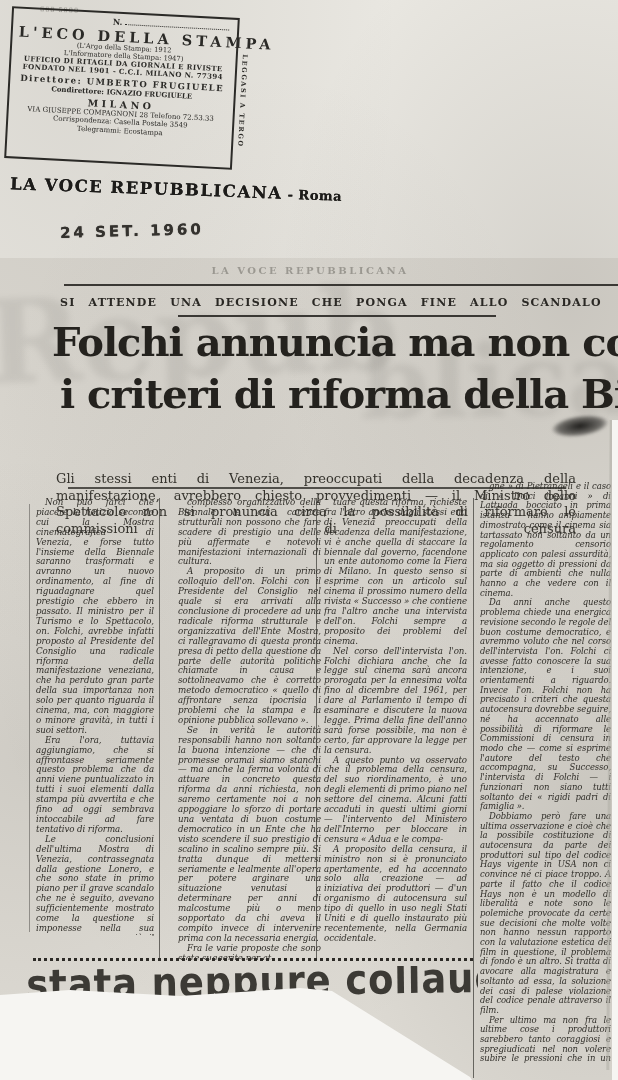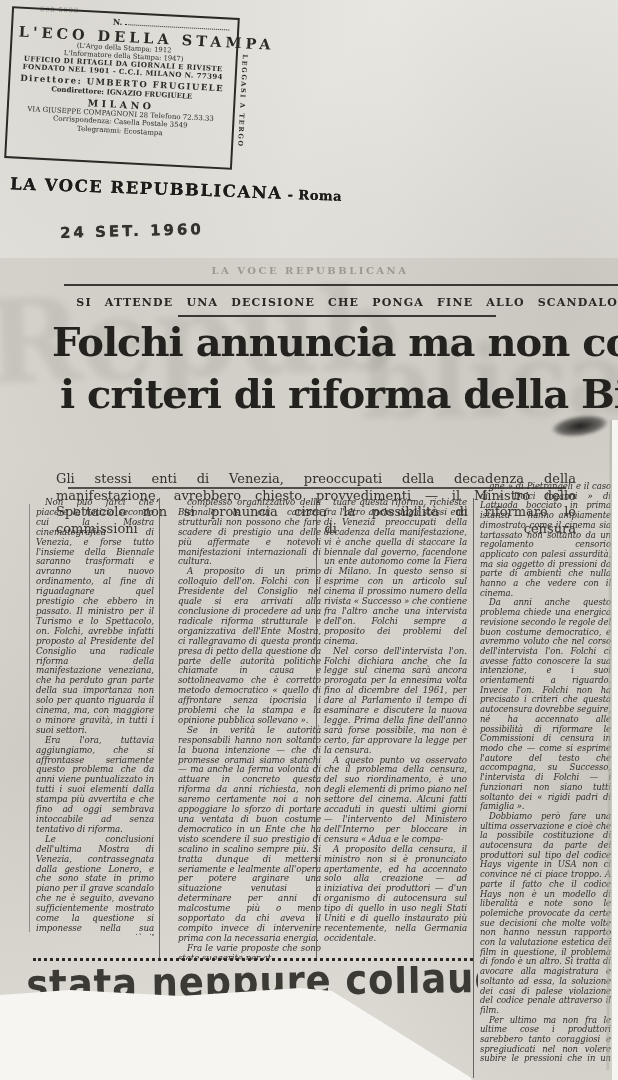--- a/index.html
+++ b/index.html
@@ -51,21 +51,21 @@
               font-family:"DejaVu Sans","Liberation Sans",sans-serif;font-weight:bold;
               font-size:15px;letter-spacing:3px;color:#34322e;text-shadow:0 0 .7px #34322e;}
 
   
   #article{position:absolute;left:0;top:258px;width:618px;height:822px;color:#2f2d28;}
   .ghost-masthead{position:absolute;left:140px;top:7px;width:340px;text-align:center;
                   font-size:10px;letter-spacing:2.5px;color:#6d6b64;opacity:.55;
                   filter:blur(.5px);font-weight:bold;}
   .rule{position:absolute;background:#3a3834;}
   .top-rule{left:64px;top:26px;width:554px;height:2px;}
-  .kicker{position:absolute;left:60px;top:38px;width:558px;text-align:right;
+  .kicker{position:absolute;left:60px;top:38px;width:558px;text-align:left;
           font-size:11px;font-weight:bold;letter-spacing:1.2px;word-spacing:8px;color:#2a2824;}
   .kicker-underline{left:178px;top:57px;width:318px;height:2px;position:absolute;background:#3a3834;}
   .hl{position:absolute;margin:0;font-weight:bold;color:#24221e;white-space:nowrap;
       font-size:40px;letter-spacing:-1px;font-family:"DejaVu Serif",serif;}
   .hl1{left:52px;top:60px;}
   .hl2{left:60px;top:112px;}
   .standfirst{position:absolute;left:56px;top:172px;width:520px;font-size:13px;
               line-height:16.5px;text-align:justify;text-align-last:justify;
               word-spacing:3px;color:#34322c;margin-top:41px;}
   .sf-rule{left:68px;top:229px;width:498px;height:2px;opacity:.85;}
@@ -150,21 +150,21 @@
     <div class="standfirst">Gli stessi enti di Venezia, preoccupati della decadenza della manifestazione, avrebbero chiesto provvedimenti — il Ministro dello Spettacolo non si pronuncia circa la possibilità di riformare le commissioni di censura</div>
     <div class="rule sf-rule"></div>
 
     <div class="vrule vrule-left"></div>
     <div class="vrule vrule-a"></div>
     <div class="vrule vrule-b"></div>
     <div class="vrule vrule-c"></div>
 
     <div class="col col1">
       <p>Non può farci che piacere la notizia secondo cui la Mostra cinematografica di Venezia, e forse tutto l'insieme della Biennale saranno trasformati e avranno un nuovo ordinamento, al fine di riguadagnare quel prestigio che ebbero in passato. Il ministro per il Turismo e lo Spettacolo, on. Folchi, avrebbe infatti proposto al Presidente del Consiglio una radicale riforma della manifestazione veneziana, che ha perduto gran parte della sua importanza non solo per quanto riguarda il cinema, ma, con maggiore o minore gravità, in tutti i suoi settori.</p>
-      <p>Era l'ora, tuttavia aggiungiamo, che si affrontasse seriamente questo problema che da anni viene puntualizzato in tutti i suoi elementi dalla stampa più avvertita e che fino ad oggi sembrava intoccabile ad senza tentativo di riforma.</p>
+      <p>Era l'ora, tuttavia aggiungiamo, che si affrontasse seriamente questo problema che da anni viene puntualizzato in tutti i suoi elementi dalla stampa più avvertita e che fino ad oggi sembrava intoccabile ad fare tentativo di riforma.</p>
       <p>Le conclusioni dell'ultima Mostra di Venezia, contrassegnata dalla gestione Lonero, e che sono state in primo piano per il grave scandalo che ne è seguito, avevano sufficientemente mostrato come la questione si imponesse nella sua urgenza e non era più il caso, passata la polemica contingente, di indugiare ancora.</p>
 
     </div>
     <div class="col col2">
       <p>complesso organizzativo della Biennale le cui carenze strutturali non possono che fare scadere di prestigio una delle più affermate e notevoli manifestazioni internazionali di cultura.</p>
       <p>A proposito di un primo colloquio dell'on. Folchi con il Presidente del Consiglio nel quale si era arrivati alla conclusione di procedere ad una radicale riforma strutturale e organizzativa dell'Ente Mostra, ci rallegravamo di questa pronta presa di petto della questione da parte delle autorità politiche chiamate in causa e sottolineavamo che è corretto metodo democratico « quello di affrontare senza ipocrisia i problemi che la stampa e la opinione pubblica sollevano ».</p>
       <p>Se in verità le autorità responsabili hanno non soltanto la buona intenzione — che di promesse oramai siamo stanchi — ma anche la ferma volontà di attuare in concreto questa riforma da anni richiesta, non saremo certamente noi a non appoggiare lo sforzo di portare una ventata di buon costume democratico in un Ente che ha visto scendere il suo prestigio di scalino in scalino sempre più. Si tratta dunque di mettersi seriamente e lealmente all'opera per potere arginare una situazione venutasi a determinare per anni di malcostume più o meno sopportato da chi aveva il compito invece di intervenire prima con la necessaria energia.</p>
       <p>Fra le varie proposte che sono state suggerite per at-</p>
     </div>
     <div class="col col3">

